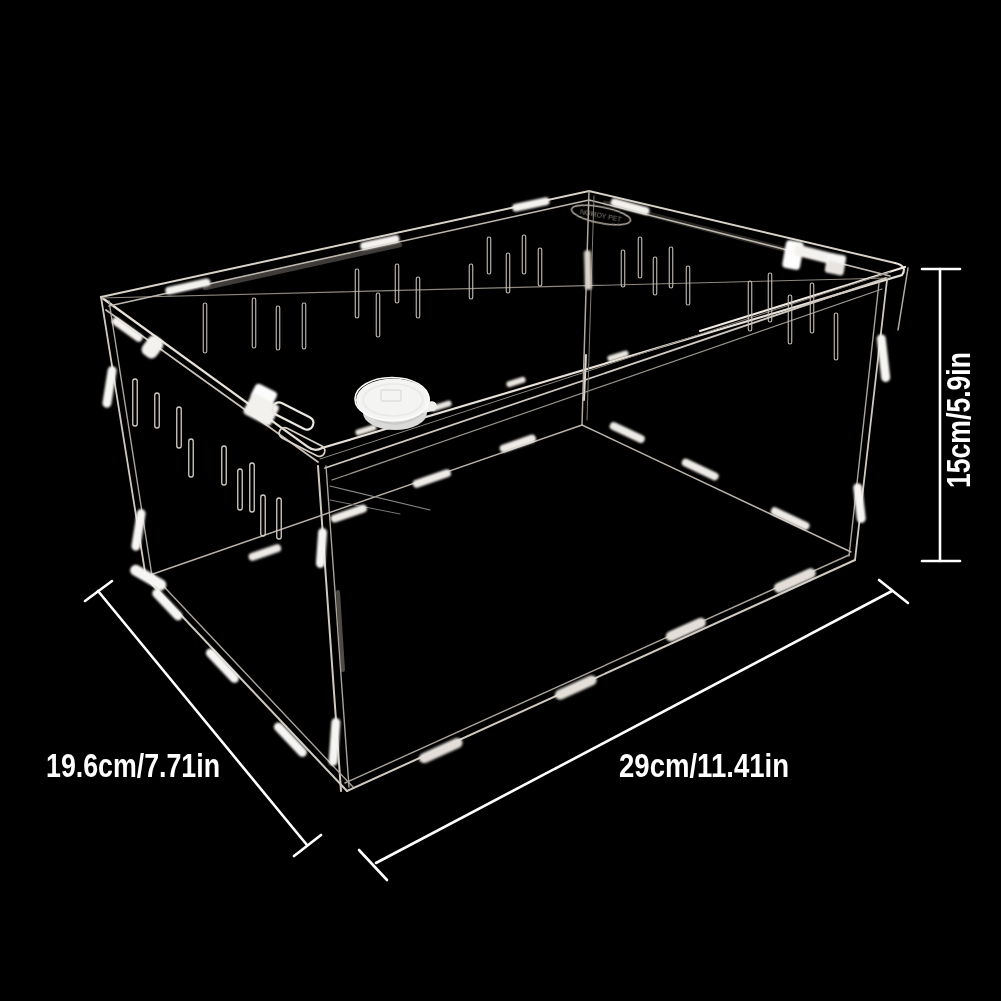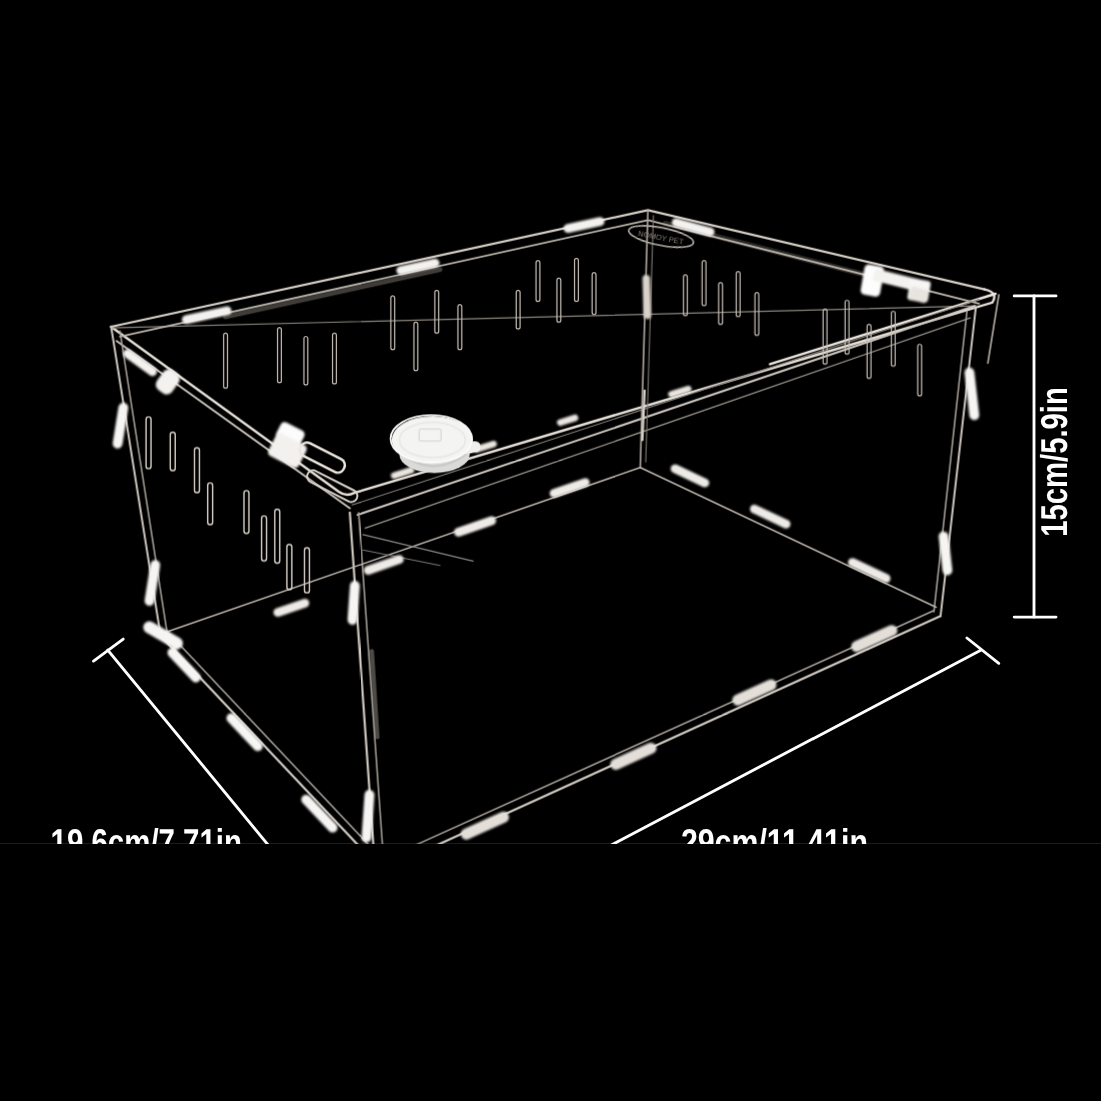--- a/index.html
+++ b/index.html
@@ -1,16 +1,16 @@
 <!DOCTYPE html>
 <html><head>
 <meta charset="utf-8">
 <style>
   html,body{margin:0;padding:0;background:#000;}
-  #stage{position:relative;width:1001px;height:767px;background:#3b82f6;overflow:hidden;
+  #stage{position:relative;width:1001px;height:1001px;background:#15803d;overflow:hidden;
          font-family:"Liberation Sans", sans-serif;}
   svg{position:absolute;left:0;top:0;}
 </style>
 </head>
 <body>
 <div id="stage">
 <svg width="1001" height="1001" viewBox="0 0 1001 1001">
   <defs>
     <filter id="soft" x="-20%" y="-20%" width="140%" height="140%">
       <feGaussianBlur stdDeviation="0.7"></feGaussianBlur>

